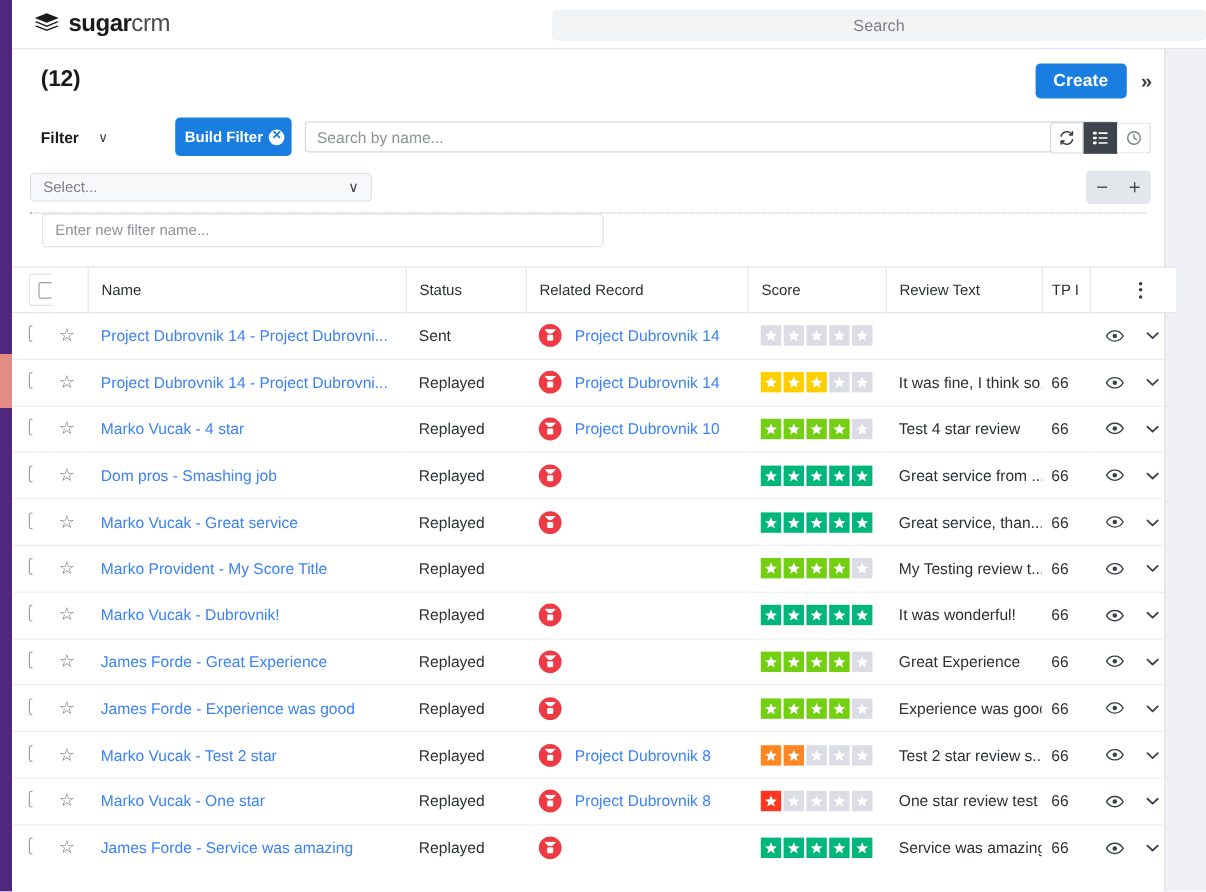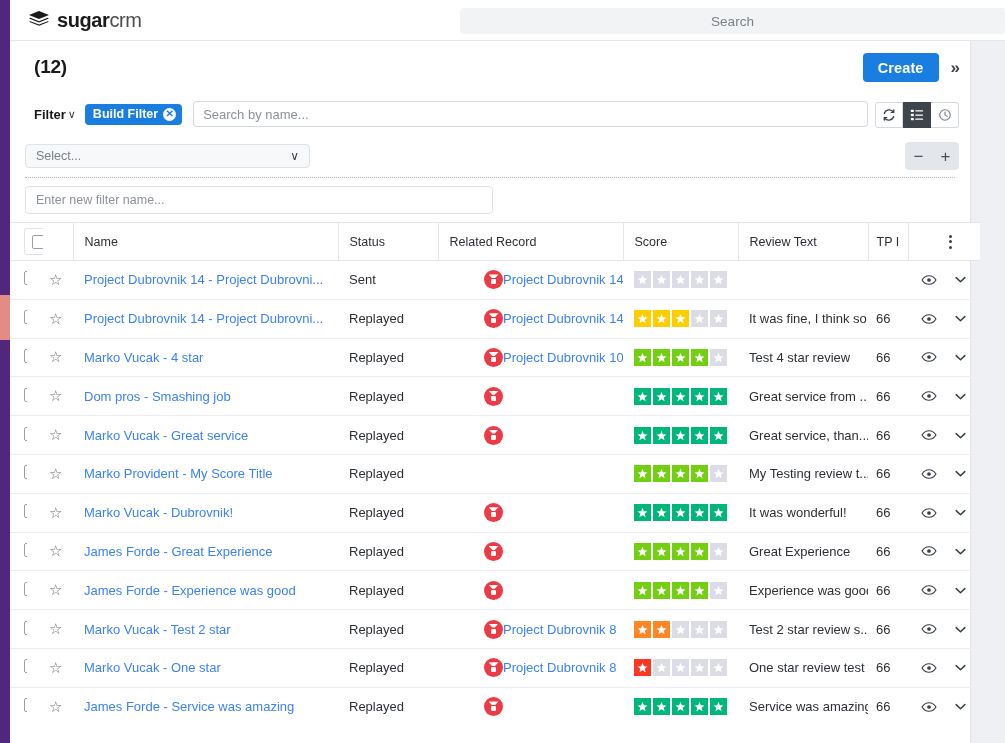--- a/index.html
+++ b/index.html
@@ -69,27 +69,27 @@
   }
   .chev-more { color:#3a3f46; font-size:17px; font-weight:700; cursor:pointer; line-height:1; }
 
   
   .filterbar {
     position: relative; height: 42px; display: flex; align-items: center;
     padding-left: 24px; gap: 9px;
   }
   .filter-label {
     font-size: 13px; font-weight: 700; color:#1a1a1a; cursor:pointer;
-    display:flex; align-items:center; gap:2px;justify-content:center;
+    display:flex; align-items:center; gap:16px;justify-content:center;
   }
   .filter-label .cv { font-size:11px; font-weight:400; color:#3a3f46; }
   .pill {
-    background:#1a7ee0; color:#fff; border-radius:4px; height:21px;
+    background:#1a7ee0; color:#fff; border-radius:4px; height:32px;
     display:flex; align-items:center; gap:5px; padding:0 6px 0 8px;
-    font-size:12.5px; font-weight:700; cursor:pointer; white-space:nowrap;
+    font-size:12.5px; font-weight:700; cursor:pointer; white-space:nowrap;margin-left:47px;
   }
   .pill-x {
     width:13px; height:13px; border-radius:50%; background:#fff; color:#1a7ee0;
     display:flex; align-items:center; justify-content:center;
     font-size:10px; font-weight:700; line-height:1;
   }
   .search-name {
     flex: 0 0 auto; width: 675px; height: 26px; margin-left:2px;
     border: 1px solid #d6d9de; border-radius: 3px; background:#fff;
     padding: 0 9px; font-size: 13px; color: #33373d;
@@ -126,22 +126,22 @@
   }
   .pm-btn {
     width:27px; height:28px; display:flex; align-items:center;
     justify-content:center; font-size:17px; color:#4a5059; cursor:pointer;
     line-height:1;
   }
   .dotted-sep {
     margin: 0 15px 0 15px; border-top: 1px dotted #b9bec5; height:0;
   }
   .bf-row2 {
-    position: relative; height: 44px; padding-left: 15px;
-    display: flex; align-items: center;
+    position: relative; height: 44px; padding-left: 25px;
+    display: flex; align-items: flex-start;
   }
   .filtername-input {
     width: 468px; height: 28px; border:1px solid #dfe2e6; border-radius:4px;
     background:#fff; padding:0 10px; font-size:12.5px; color:#33373d;
     font-family:"Liberation Sans", sans-serif;
   }
   .filtername-input::placeholder { color:#8d9299; opacity:1; }
   .bf-actions {
     position:absolute; right:11px; top:9px; display:flex; align-items:center; gap:0;
   }
@@ -190,21 +190,21 @@
   }
   .hdr-chk-wrap {
     display:inline-flex; align-items:center; border:1px solid #dfe2e6;
     border-radius:3px; height:27px;
   }
   .hdr-chk-cell { padding-left:14px !important; }
   .hdr-chk-box { padding: 0 7px; display:flex; align-items:center; }
   .fav { color:#6b7178; font-size:15px; cursor:pointer; line-height:1; }
   .link { color:#3b82f6; cursor:pointer; }
 
-  .rel-wrap { display:flex; align-items:center; gap:0;margin-left:35px; }
+  .rel-wrap { display:flex; align-items:center; gap:11px; }
   .tp-icon {
     width: 19px; height: 19px; border-radius: 50%; background:#ee3a44;
     flex: 0 0 19px; position: relative;
   }
   .tp-icon::before {
     content:""; position:absolute; left:4.5px; top:4px; width:10px; height:4px;
     background:#fff; clip-path: polygon(0 0, 100% 0, 62% 100%, 38% 100%);
   }
   .tp-icon::after {
     content:""; position:absolute; left:7px; top:9px; width:5px; height:5px;

